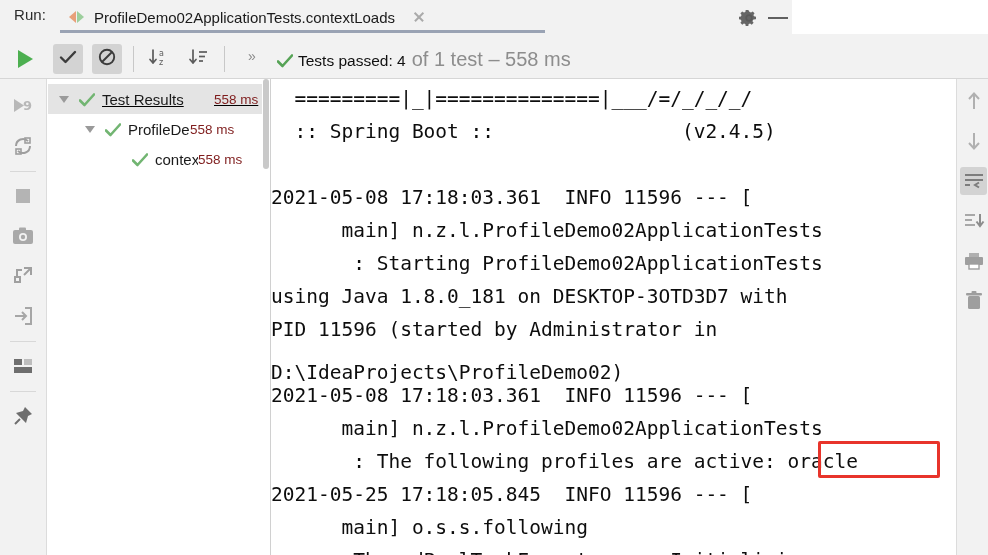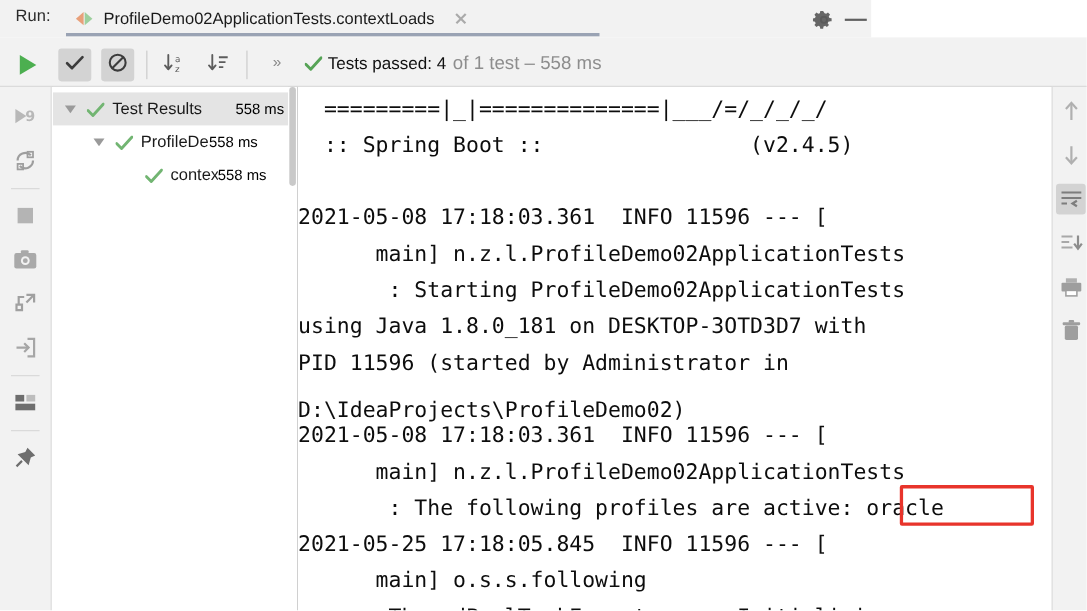--- a/index.html
+++ b/index.html
@@ -67,21 +67,21 @@
   .tb-more {
     position:absolute; left:248px; top:48px;
     font-size:14px; color:#8a8a8a; letter-spacing:-1px;
   }
   .status {
     position:absolute; left:277px; top:48px;
     display:flex; align-items:baseline; gap:6px; white-space:nowrap;
   }
   .status-check { width:15px; height:13px; position:relative; top:2px; }
   .status-main { font-size:15.5px; color:#111111; }
-  .status-sub  { font-size:17px; color:#8d8d8d; }
+  .status-sub  { font-size:20px; color:#8d8d8d; }
 
   
   .rail {
     position:absolute; left:0; top:79px; width:47px; height:476px;
     background:#f2f2f2; border-right:1px solid #dcdcdc;
   }
   .rail-ico {
     position:absolute; left:8px; width:30px; height:30px;
     display:flex; align-items:center; justify-content:center;
   }
@@ -91,32 +91,32 @@
 
   
   .tree {
     position:absolute; left:48px; top:79px; width:214px; height:476px;
     background:#ffffff; overflow:hidden;
   }
   .tree-row {
     position:absolute; left:0; width:214px; height:30px;
     display:flex; align-items:center; white-space:nowrap;
   }
-  .tree-row.sel { background:#e4e4e4; }
+  .tree-row.sel { background:#e4e4e4;text-decoration:underline; }
   .twisty {
     width:0; height:0; flex:0 0 auto;
     border-left:5.5px solid transparent; border-right:5.5px solid transparent;
     border-top:7px solid #9a9a9a;
   }
   .tick { width:15px; height:13px; flex:0 0 auto; position:relative; }
   .tree-label {
     font-size:15px; color:#1a1a1a; overflow:hidden; text-overflow:clip;
     display:block;
   }
-  .tree-time { font-size:13.5px; color:#000000; flex:0 0 auto; }
+  .tree-time { font-size:13.5px; color:#7f1d1d; flex:0 0 auto; }
   .tree-scroll {
     position:absolute; left:263px; top:79px; width:6px; height:90px;
     background:#c9c9c9; border-radius:3px;
   }
   .tree-splitter {
     position:absolute; left:270px; top:79px; width:1px; height:476px;
     background:#d0d0d0;
   }
 
   

